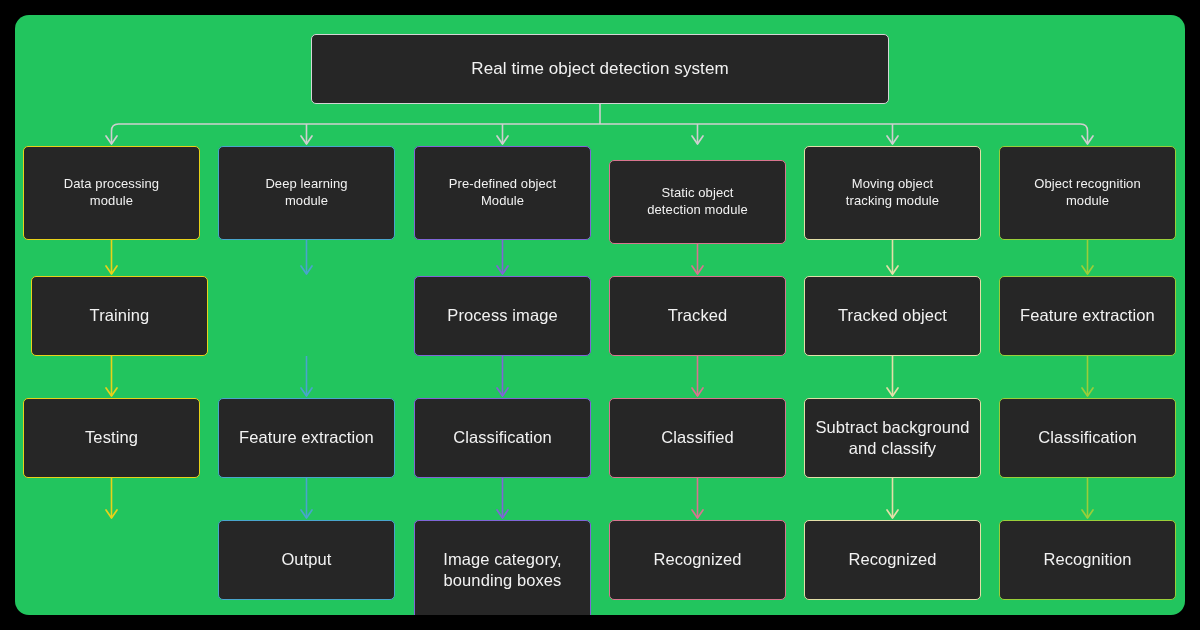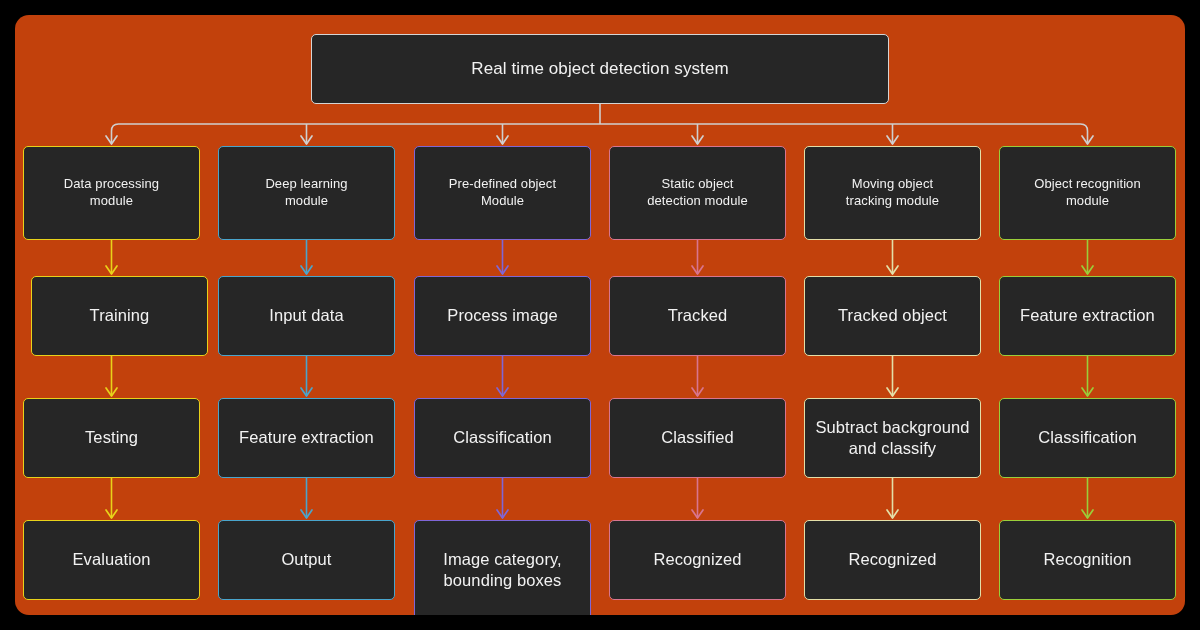--- a/index.html
+++ b/index.html
@@ -12,21 +12,21 @@
     height: 630px;
     overflow: hidden;
     font-family: "Liberation Sans", sans-serif;
   }
   #canvas {
     position: absolute;
     left: 15px;
     top: 15px;
     width: 1170px;
     height: 600px;
-    background: #c2410c;
+    background: #22c55e;
     border-radius: 14px;
     overflow: hidden;
   }
   #stage {
     position: absolute;
     left: -15px;
     top: -15px;
     width: 1200px;
     height: 630px;
   }
@@ -137,51 +137,45 @@
   <div class="node module-node" style="left: 23px; top: 146px; width: 177px; height: 94px; border-color: rgb(232, 210, 26);">
         <span class="node-label">Data processing
 module</span>
       </div>
       <div class="node step-node" style="left: 23px; top: 276px; width: 177px; height: 80px; border-color: rgb(232, 210, 26); margin-left: 8px;">
         <span class="node-label">Training</span>
       </div>
       <div class="node step-node" style="left: 23px; top: 398px; width: 177px; height: 80px; border-color: rgb(232, 210, 26);">
         <span class="node-label">Testing</span>
       </div>
-      <div class="node step-node" style="left: 23px; top: 520px; width: 177px; height: 80px; border-color: rgb(232, 210, 26);">
-        <span class="node-label">Evaluation</span>
-      </div>
       <div class="node module-node" style="left: 218px; top: 146px; width: 177px; height: 94px; border-color: rgb(73, 165, 204);">
         <span class="node-label">Deep learning
 module</span>
       </div>
-      <div class="node step-node" style="left: 218px; top: 276px; width: 177px; height: 80px; border-color: rgb(73, 165, 204);">
-        <span class="node-label">Input data</span>
-      </div>
       <div class="node step-node" style="left: 218px; top: 398px; width: 177px; height: 80px; border-color: rgb(73, 165, 204);">
         <span class="node-label">Feature extraction</span>
       </div>
       <div class="node step-node" style="left: 218px; top: 520px; width: 177px; height: 80px; border-color: rgb(73, 165, 204);">
         <span class="node-label">Output</span>
       </div>
       <div class="node module-node" style="left: 414px; top: 146px; width: 177px; height: 94px; border-color: rgb(127, 102, 214);">
         <span class="node-label">Pre-defined object
 Module</span>
       </div>
       <div class="node step-node" style="left: 414px; top: 276px; width: 177px; height: 80px; border-color: rgb(127, 102, 214);">
         <span class="node-label">Process image</span>
       </div>
       <div class="node step-node" style="left: 414px; top: 398px; width: 177px; height: 80px; border-color: rgb(127, 102, 214);">
         <span class="node-label">Classification</span>
       </div>
       <div class="node step-node" style="left: 414px; top: 520px; width: 177px; height: 100px; border-color: rgb(127, 102, 214);">
         <span class="node-label">Image category,
 bounding boxes</span>
       </div>
-      <div class="node module-node" style="left: 609px; top: 146px; width: 177px; height: 94px; border-color: rgb(216, 117, 143); text-align: center;">
+      <div class="node module-node" style="left: 609px; top: 160px; width: 177px; height: 84px; border-color: rgb(216, 117, 143); text-align: center;">
         <span class="node-label">Static object
 detection module</span>
       </div>
       <div class="node step-node" style="left: 609px; top: 276px; width: 177px; height: 80px; border-color: rgb(216, 117, 143);">
         <span class="node-label">Tracked</span>
       </div>
       <div class="node step-node" style="left: 609px; top: 398px; width: 177px; height: 80px; border-color: rgb(216, 117, 143);">
         <span class="node-label">Classified</span>
       </div>
       <div class="node step-node" style="left: 609px; top: 520px; width: 177px; height: 80px; border-color: rgb(216, 117, 143);">

